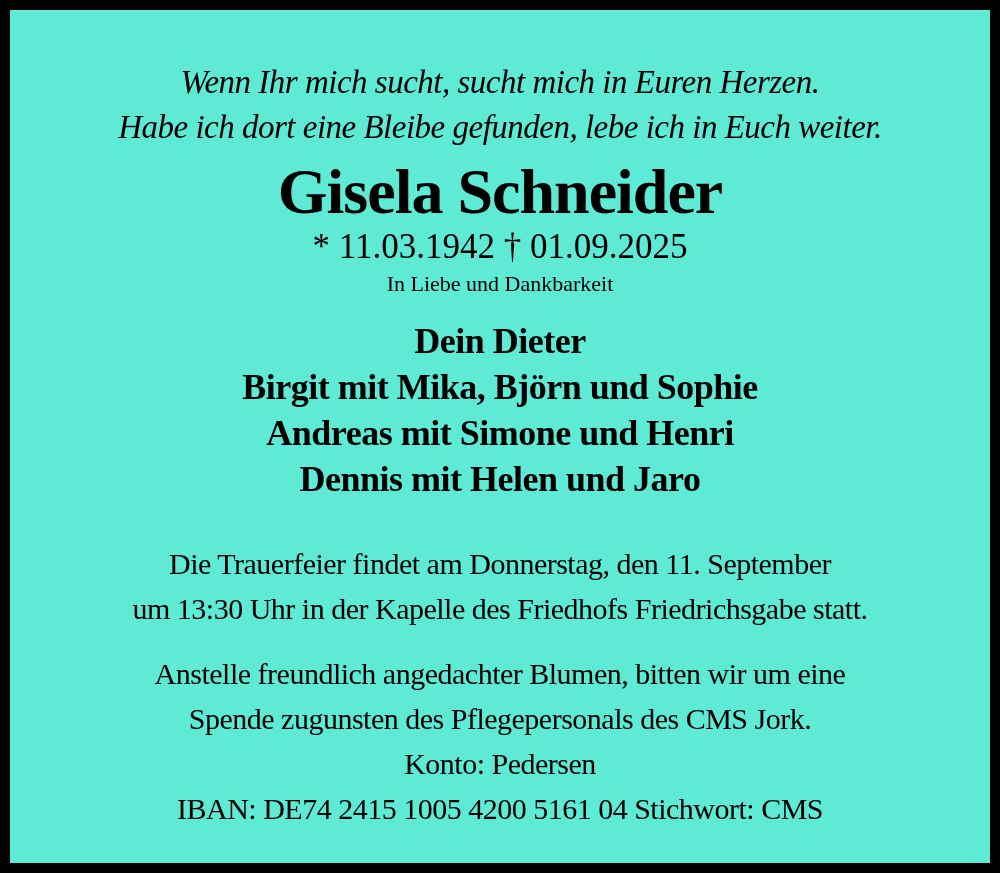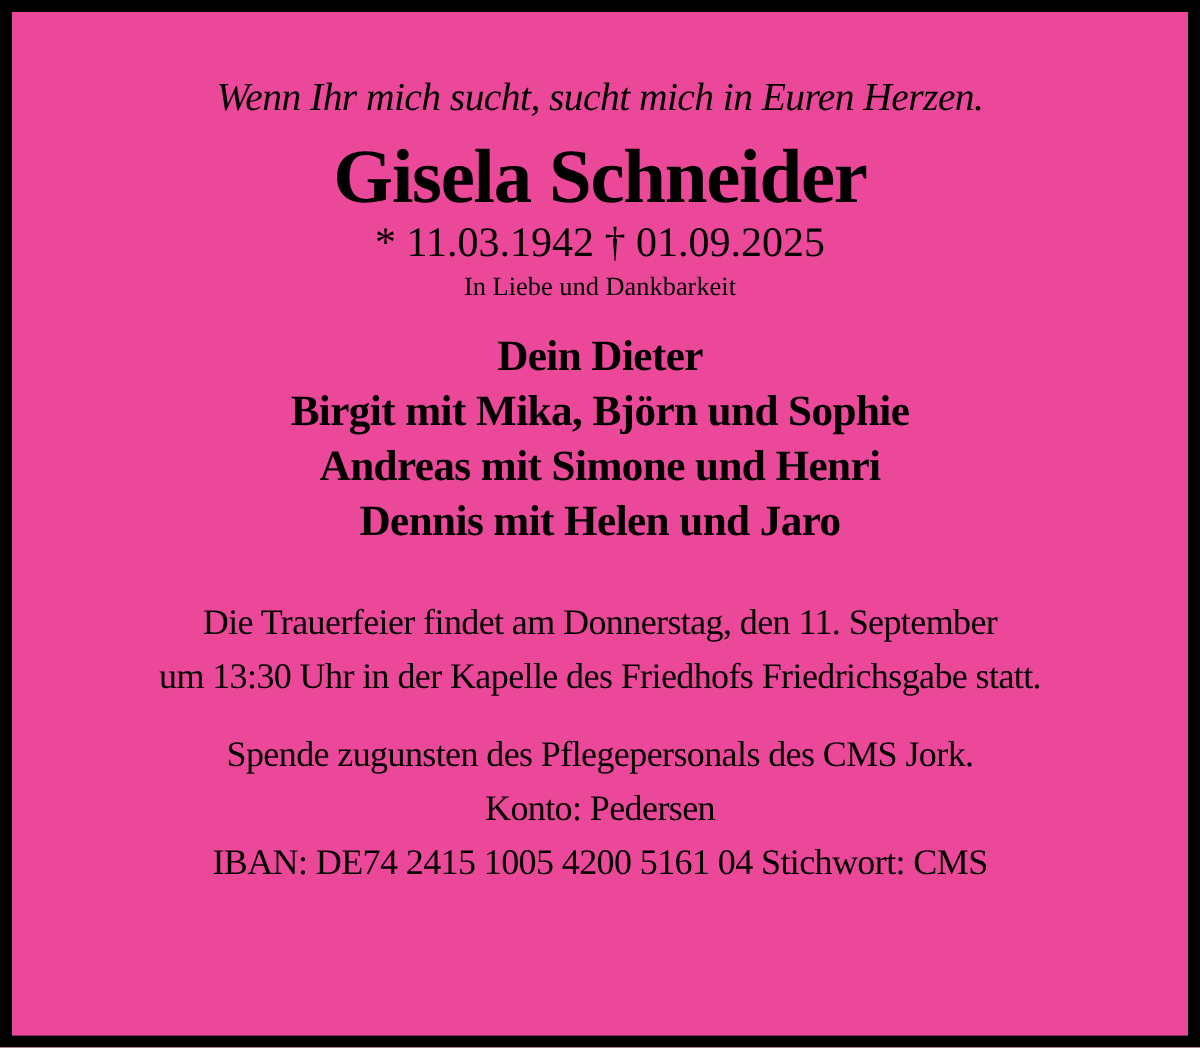--- a/index.html
+++ b/index.html
@@ -5,21 +5,21 @@
   html, body {
     margin: 0;
     padding: 0;
     background: #ffffff;
   }
   .notice-frame {
     box-sizing: border-box;
     width: 1000px;
     height: 873px;
     border: 10px solid #000000;
-    background: #ec4899;
+    background: #5eead4;
     overflow: hidden;
   }
   .notice-content {
     box-sizing: border-box;
     width: 100%;
     height: 100%;
     padding-top: 50px;
     text-align: center;
     color: #000000;
     font-family: "Liberation Serif", serif;
@@ -69,20 +69,21 @@
   }
 </style>
 </head>
 <body>
 
 <div class="notice-frame">
   <div class="notice-content">
 
     <div>
       <div class="quote-line">Wenn Ihr mich sucht, sucht mich in Euren Herzen.</div>
+      <div class="quote-line">Habe ich dort eine Bleibe gefunden, lebe ich in Euch weiter.</div>
     </div>
 
     <div class="deceased-name">Gisela Schneider</div>
 
     <div class="life-dates">* 11.03.1942 † 01.09.2025</div>
 
     <div class="tribute-line">In Liebe und Dankbarkeit</div>
 
     <div class="family-block">
       <div class="family-line">Dein Dieter</div>
@@ -90,19 +91,20 @@
       <div class="family-line">Andreas mit Simone und Henri</div>
       <div class="family-line">Dennis mit Helen und Jaro</div>
     </div>
 
     <div class="service-block">
       <div class="body-line">Die Trauerfeier findet am Donnerstag, den 11. September</div>
       <div class="body-line">um 13:30 Uhr in der Kapelle des Friedhofs Friedrichsgabe statt.</div>
     </div>
 
     <div class="donation-block">
+      <div class="body-line">Anstelle freundlich angedachter Blumen, bitten wir um eine</div>
       <div class="body-line">Spende zugunsten des Pflegepersonals des CMS Jork.</div>
       <div class="body-line">Konto: Pedersen</div>
       <div class="body-line">IBAN: DE74 2415 1005 4200 5161 04 Stichwort: CMS</div>
     </div>
 
   </div>
 </div>
 
 </body></html>

